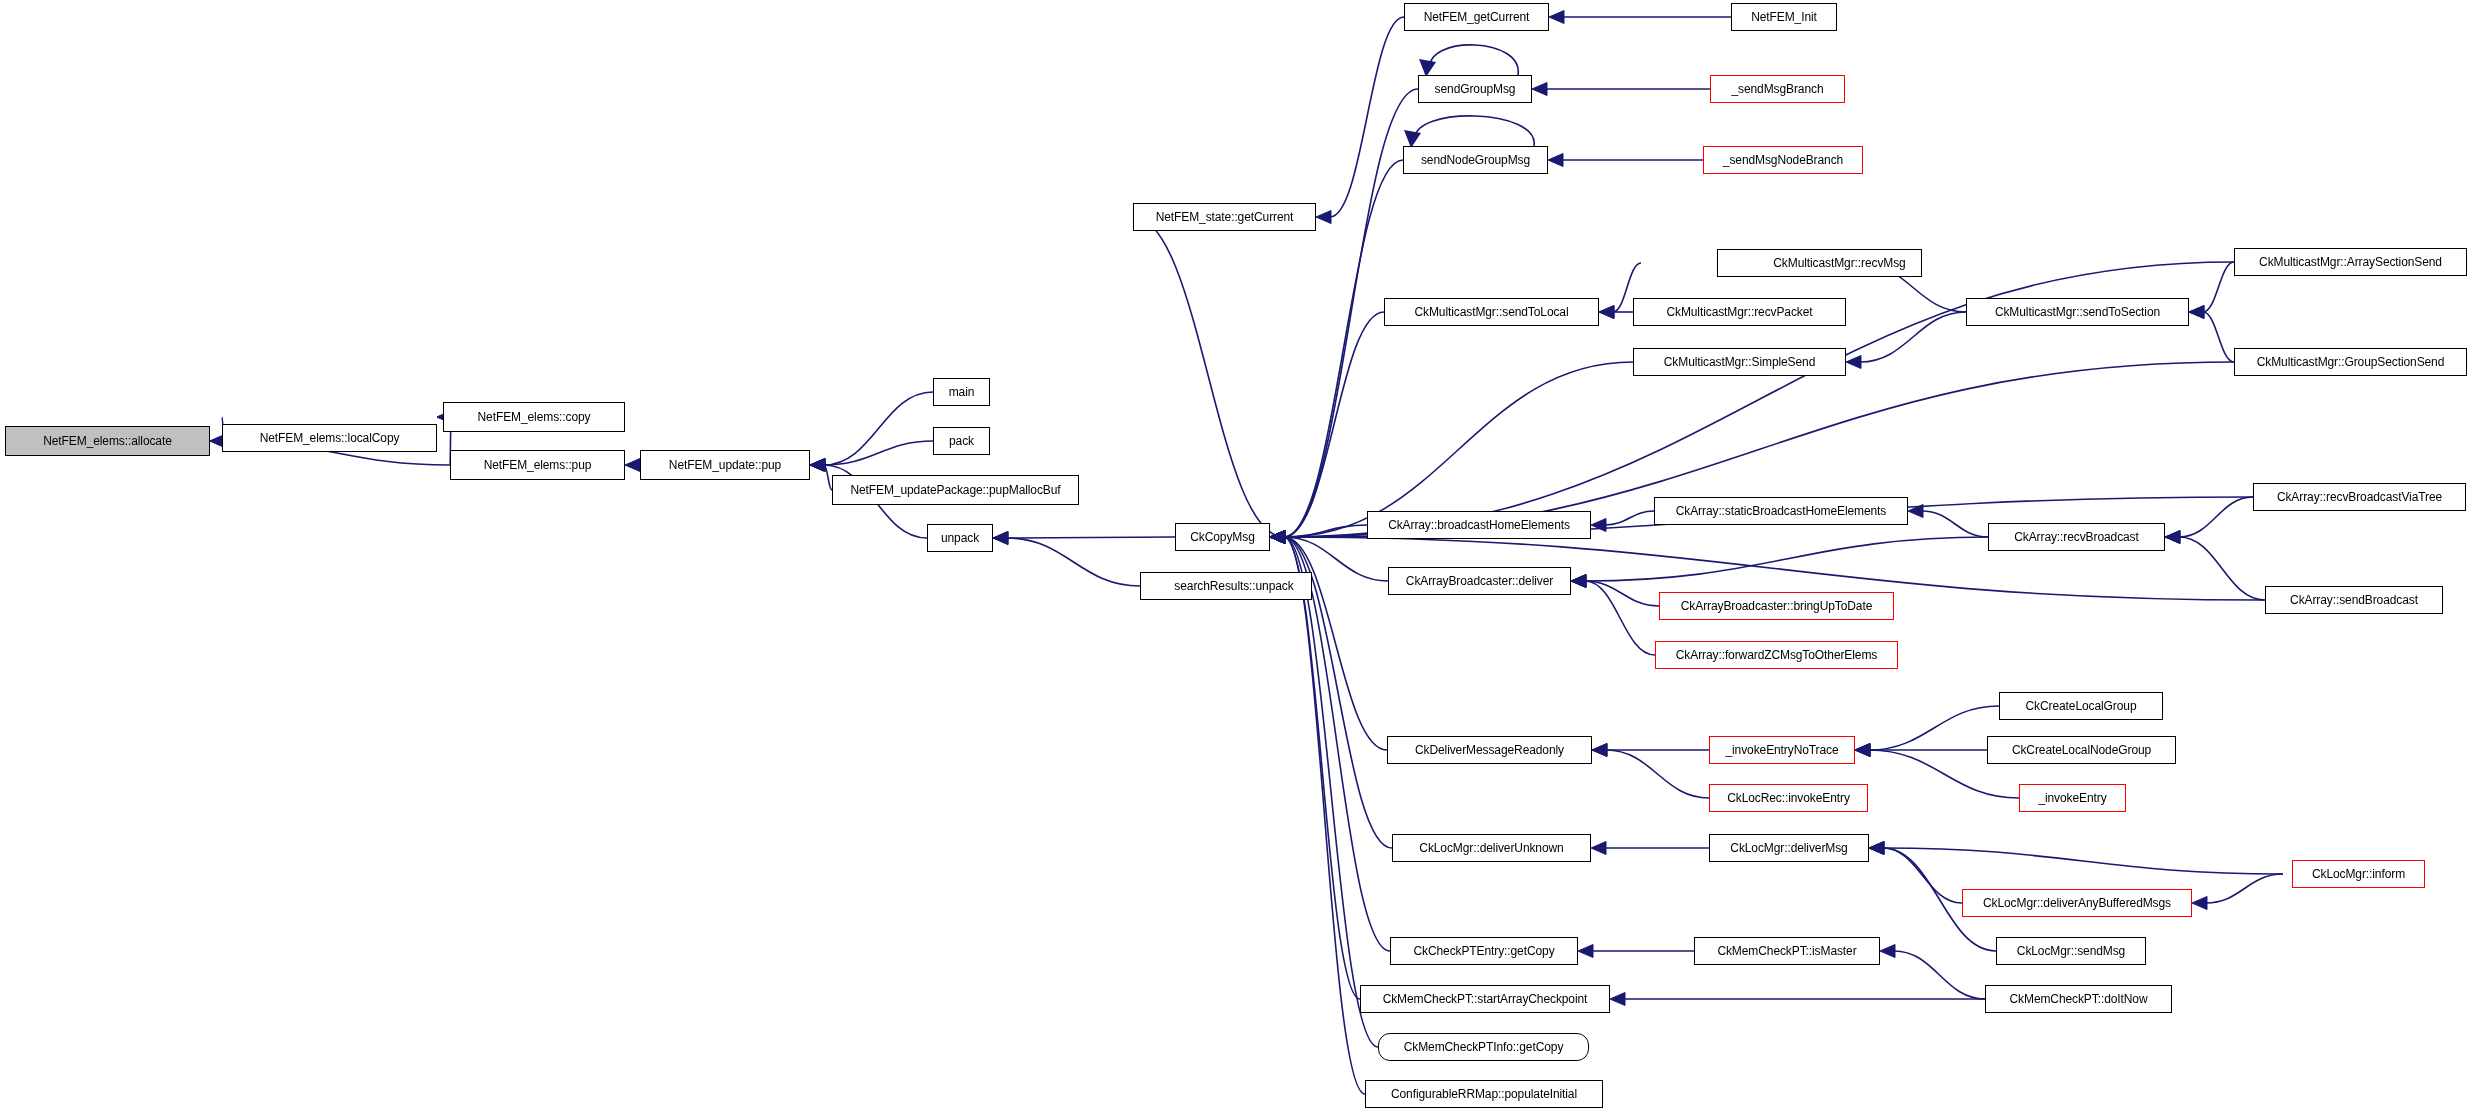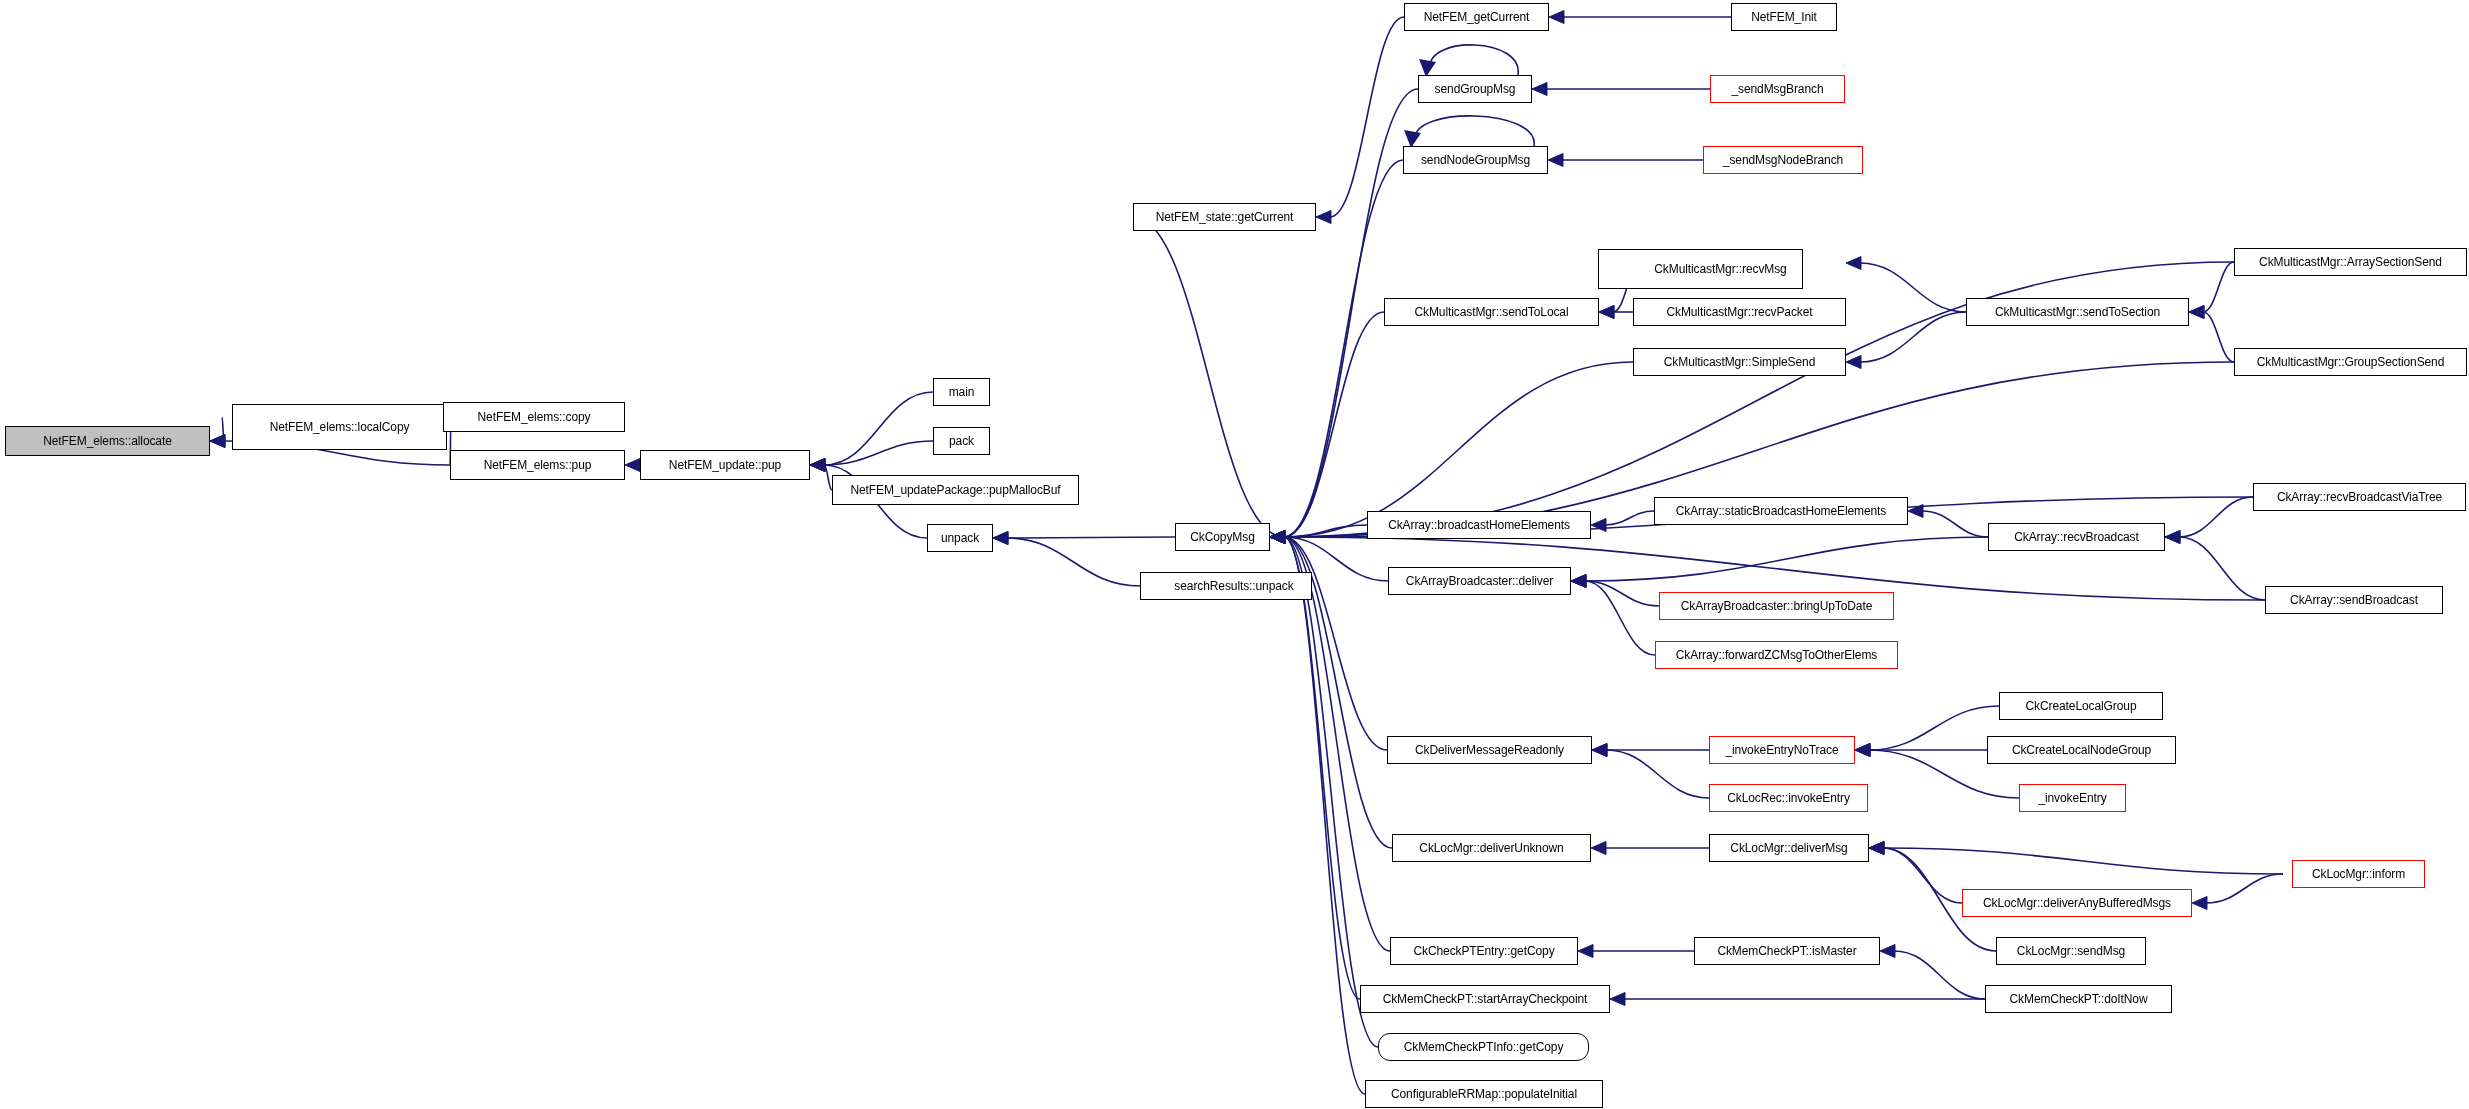--- a/index.html
+++ b/index.html
@@ -168,21 +168,21 @@
       <path d="M1985,999 C1944.05,999 1934.95,951 1894,951" fill="none" stroke="#191970" stroke-width="1.6"></path>
       <polygon points="1880,951 1895,944.5 1895,957.5" fill="#191970" stroke="#191970"></polygon>
       <path d="M1378,1047 C1335.7,1047 1326.3,537 1284,537" fill="none" stroke="#191970" stroke-width="1.6"></path>
       <polygon points="1270,537 1285,530.5 1285,543.5" fill="#191970" stroke="#191970"></polygon>
       <path d="M1365,1094 C1328.55,1094 1320.45,537 1284,537" fill="none" stroke="#191970" stroke-width="1.6"></path>
       <polygon points="1270,537 1285,530.5 1285,543.5" fill="#191970" stroke="#191970"></polygon>
     </svg>
 <div class="node root" style="left: 5px; top: 426px; width: 205px; height: 30px;">
       <span>NetFEM_elems::allocate</span>
     </div>
-    <div class="node" style="left: 222px; top: 404px; width: 215px; height: 46px; margin-left: 10px;">
+    <div class="node" style="left: 222px; top: 424px; width: 215px; height: 28px;">
       <span>NetFEM_elems::localCopy</span>
     </div>
     <div class="node" style="left: 443px; top: 402px; width: 182px; height: 30px;">
       <span>NetFEM_elems::copy</span>
     </div>
     <div class="node" style="left: 450px; top: 450px; width: 175px; height: 30px;">
       <span>NetFEM_elems::pup</span>
     </div>
     <div class="node" style="left: 640px; top: 450px; width: 170px; height: 30px;">
       <span>NetFEM_update::pup</span>
@@ -222,21 +222,21 @@
     </div>
     <div class="node" style="left: 1403px; top: 146px; width: 145px; height: 28px;">
       <span>sendNodeGroupMsg</span>
     </div>
     <div class="node red" style="left: 1703px; top: 146px; width: 160px; height: 28px;">
       <span>_sendMsgNodeBranch</span>
     </div>
     <div class="node" style="left: 1384px; top: 298px; width: 215px; height: 28px;">
       <span>CkMulticastMgr::sendToLocal</span>
     </div>
-    <div class="node" style="left: 1598px; top: 249px; width: 205px; height: 40px; padding-left: 40px;">
+    <div class="node" style="left: 1717px; top: 249px; width: 205px; height: 28px; padding-left: 40px;">
       <span>CkMulticastMgr::recvMsg</span>
     </div>
     <div class="node" style="left: 1633px; top: 298px; width: 213px; height: 28px;">
       <span>CkMulticastMgr::recvPacket</span>
     </div>
     <div class="node" style="left: 1633px; top: 348px; width: 213px; height: 28px;">
       <span>CkMulticastMgr::SimpleSend</span>
     </div>
     <div class="node" style="left: 1966px; top: 298px; width: 223px; height: 28px;">
       <span>CkMulticastMgr::sendToSection</span>

